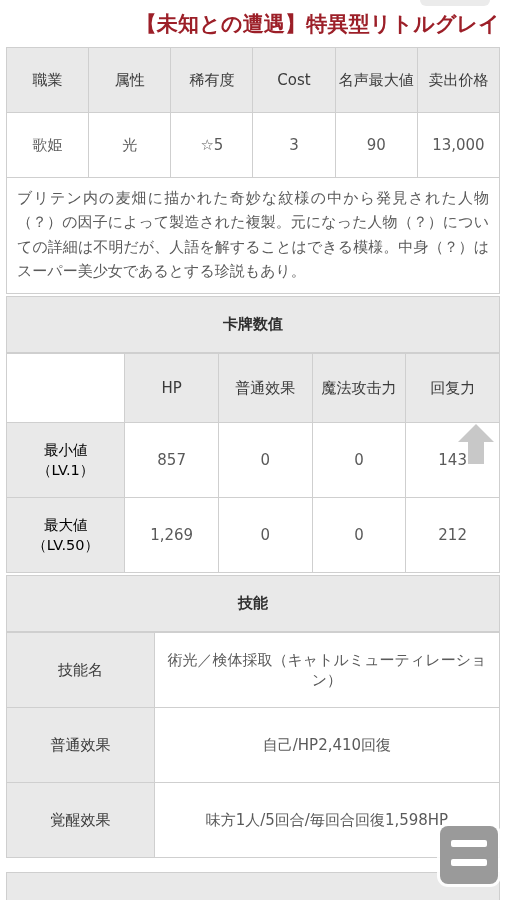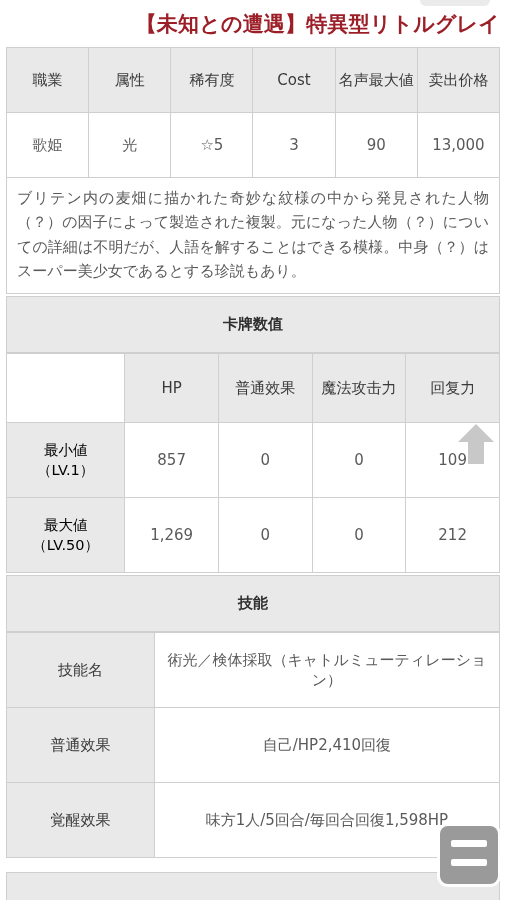--- a/index.html
+++ b/index.html
@@ -230,21 +230,21 @@
           <th>回复力</th>
         </tr>
         <tr>
           <th class="rowlabel">
             <div>最小値</div>
             <div>（LV.1）</div>
           </th>
           <td>857</td>
           <td>0</td>
           <td>0</td>
-          <td>109</td>
+          <td>143</td>
         </tr>
         <tr>
           <th class="rowlabel">
             <div>最大値</div>
             <div>（LV.50）</div>
           </th>
           <td>1,269</td>
           <td>0</td>
           <td>0</td>
           <td>212</td>

